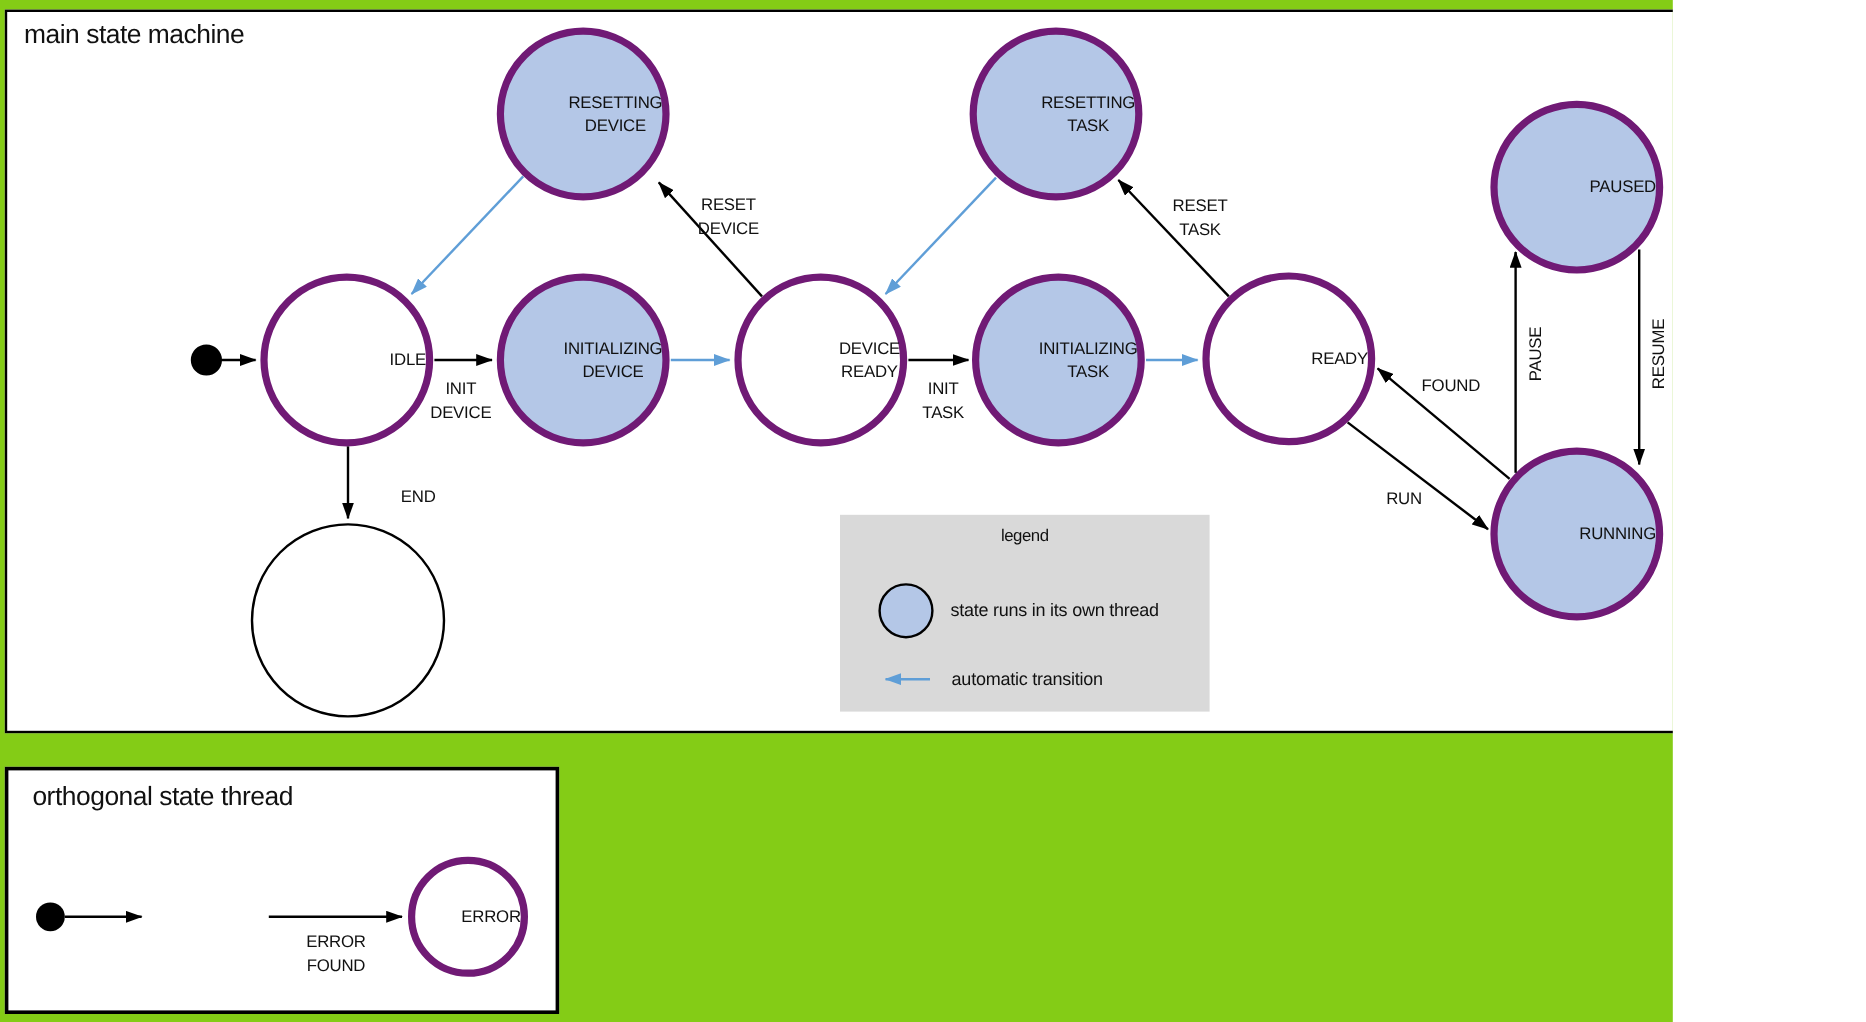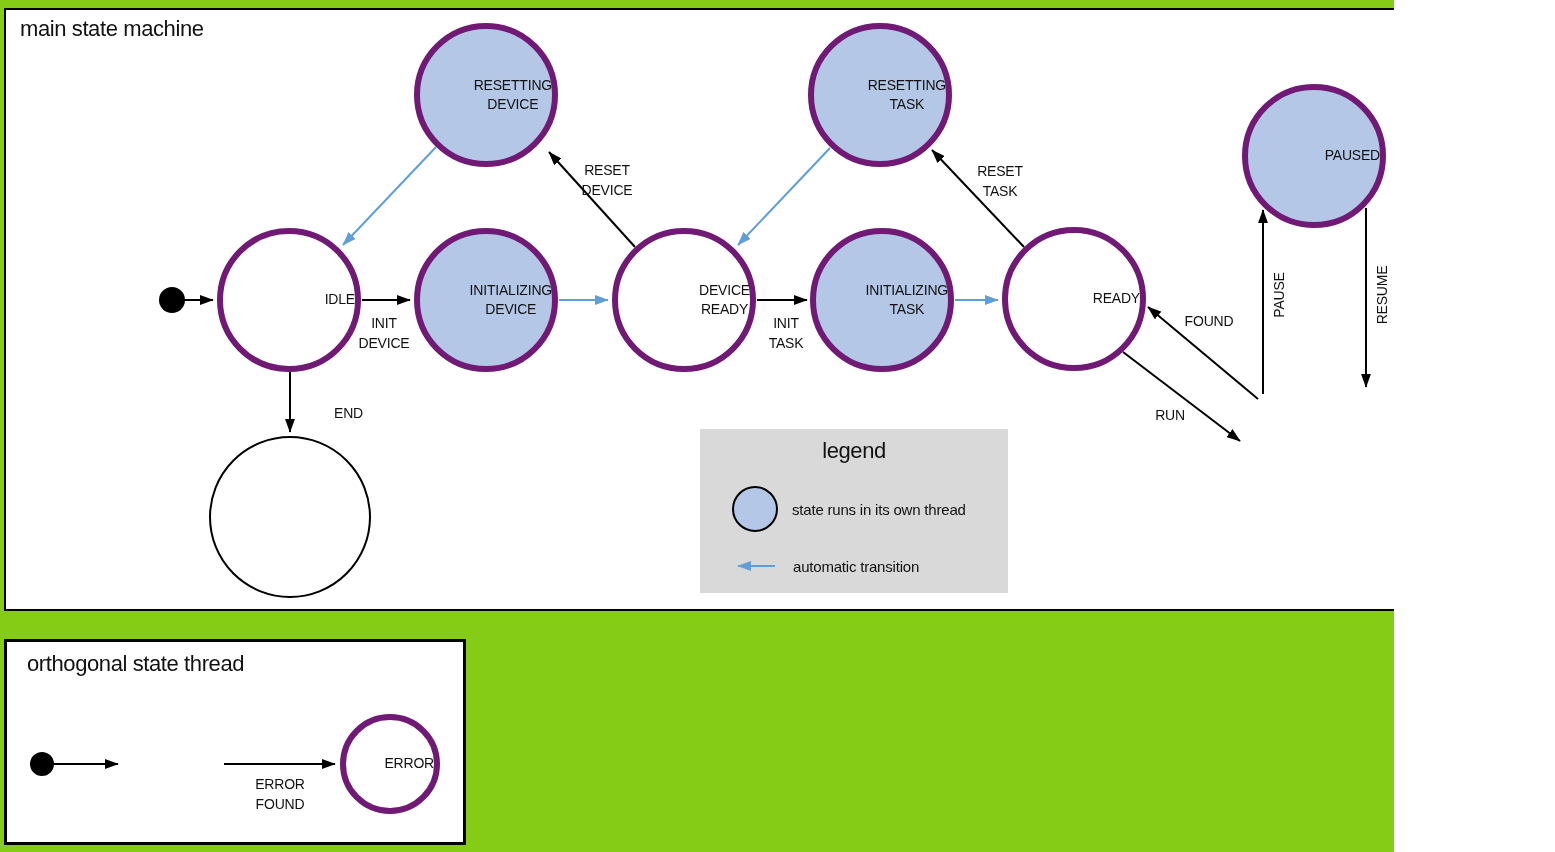--- a/index.html
+++ b/index.html
@@ -25,21 +25,21 @@
   .ring{position:absolute;box-sizing:border-box;border:2px solid #000;border-radius:50%;background:#fff;z-index:1;}
   .dot{position:absolute;border-radius:50%;background:#000;z-index:2;}
   .overlay{position:absolute;left:0;top:0;z-index:3;pointer-events:none;}
   .tlabel{
     position:absolute;transform:translate(-50%,-50%);font-size:14px;line-height:1.43;
     letter-spacing:-0.2px;text-align:center;white-space:pre-line;z-index:4;background:transparent;
   }
   .tlabel.rot{transform:translate(-50%,-50%) rotate(-90deg);white-space:nowrap;}
   .tlabel.leftalign{transform:translate(0,-50%);text-align:left;margin-left:36px;}
   .legend{position:absolute;left:700px;top:429px;width:308px;height:164px;background:var(--legend-bg);z-index:1;}
-  .legend-title{position:absolute;left:854px;top:438px;transform:translateX(-50%);font-size:22px;letter-spacing:-0.4px;z-index:4;}
+  .legend-title{position:absolute;left:854px;top:438px;transform:translateX(-50%);font-size:14px;letter-spacing:-0.4px;z-index:4;}
   .legend-circle{position:absolute;left:732px;top:486px;width:46px;height:46px;box-sizing:border-box;
     border:2px solid #000;border-radius:50%;background:var(--blue-fill);z-index:4;}
   .legend-item{position:absolute;transform:translateY(-50%);font-size:15px;letter-spacing:-0.2px;z-index:4;white-space:nowrap;}
 </style>
 </head>
 <body>
 
 <div id="page">
 
   <div class="panel" style="left:4px;top:8px;width:1545px;height:603px;"></div>
@@ -63,20 +63,21 @@
   <div class="state thread" style="left:414px;top:23px;width:144px;height:144px;"><span>RESETTING
 DEVICE</span></div>
   <div class="state" style="left:612px;top:228px;width:144px;height:144px;"><span>DEVICE
 READY</span></div>
   <div class="state thread" style="left:810px;top:228px;width:144px;height:144px;"><span>INITIALIZING
 TASK</span></div>
   <div class="state thread" style="left:808px;top:23px;width:144px;height:144px;"><span>RESETTING
 TASK</span></div>
   <div class="state" style="left:1002px;top:227px;width:144px;height:144px;"><span>READY</span></div>
   <div class="state thread" style="left:1242px;top:84px;width:144px;height:144px;"><span>PAUSED</span></div>
+  <div class="state thread" style="left:1242px;top:373px;width:144px;height:144px;"><span>RUNNING</span></div>
 
   <div class="ring" style="left:209px;top:436px;width:162px;height:162px;"></div>
 
   <div class="state" style="left:340px;top:714px;width:100px;height:100px;"><span>ERROR</span></div>
 
   <svg class="overlay" width="1555" height="852" viewBox="0 0 1555 852">
     <defs>
       <marker id="arrow-black" markerWidth="7" markerHeight="5" refX="6.6" refY="2.5" orient="auto">
         <path d="M0,0 L7,2.5 L0,5 Z" fill="#000"></path>
       </marker>

